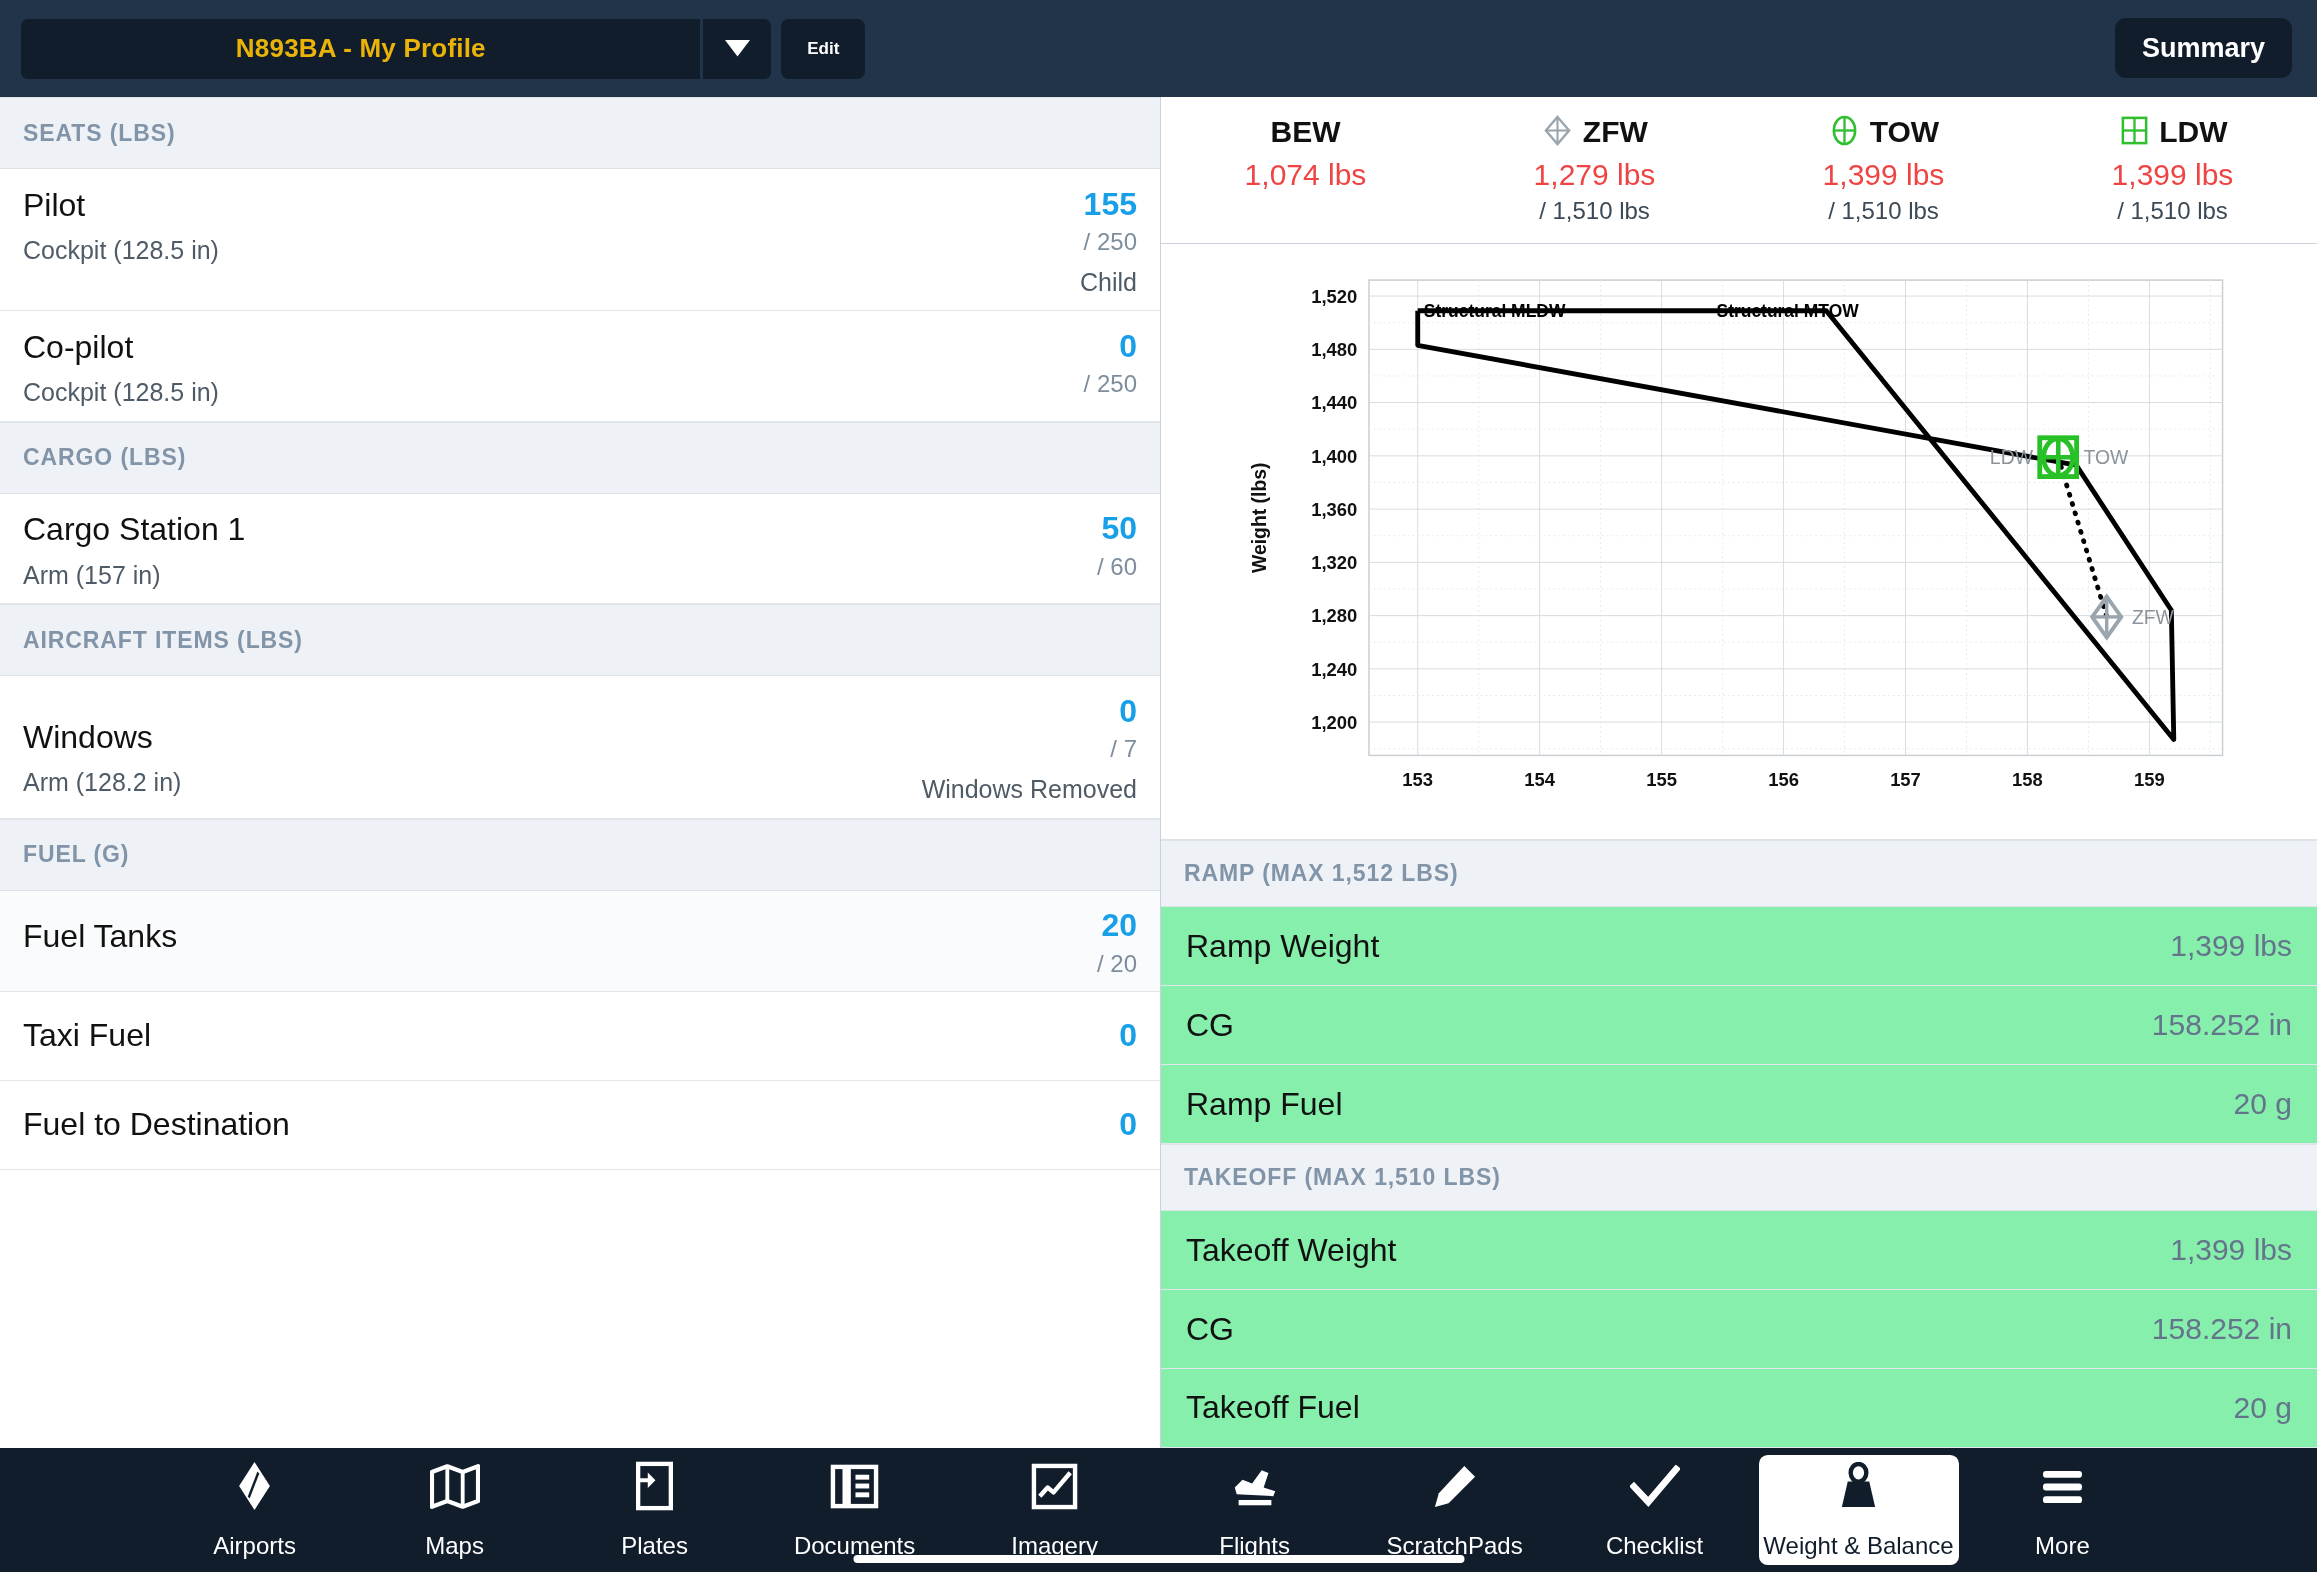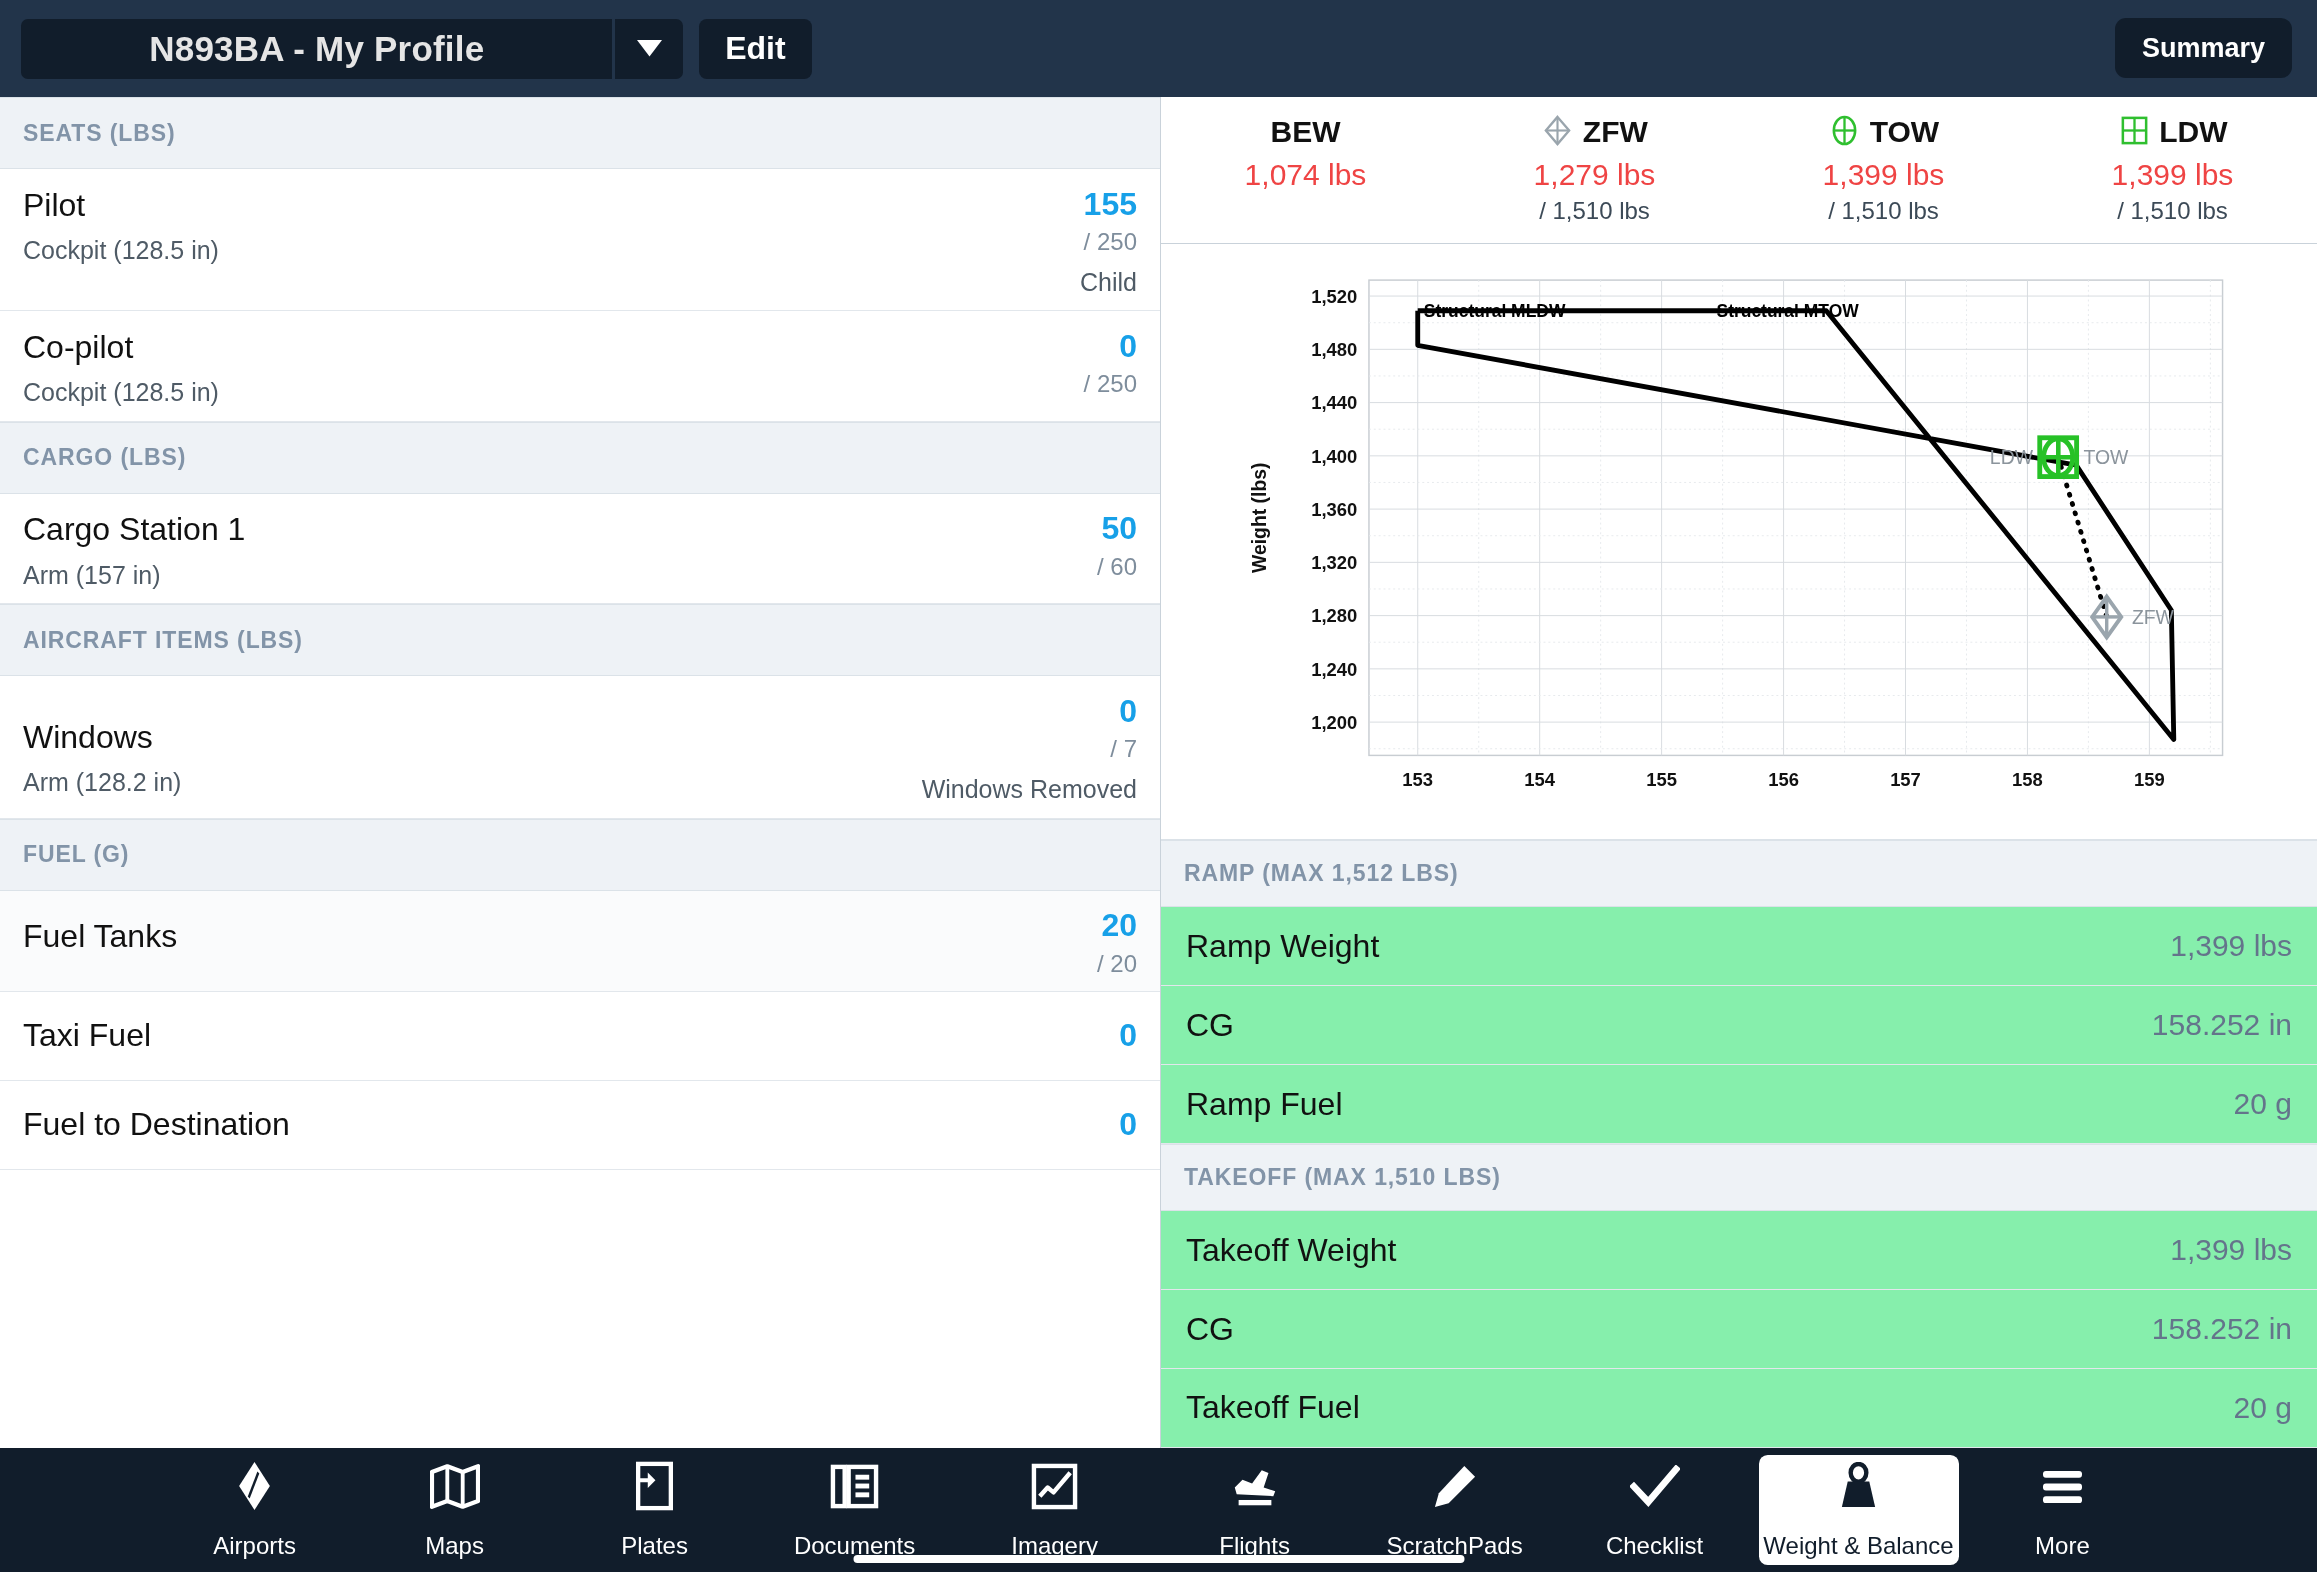--- a/index.html
+++ b/index.html
@@ -10,33 +10,33 @@
   }
   #app { position: relative; width: 2317px; height: 1572px; display: flex; flex-direction: column; }
 
   
   .header {
     height: 97px; background: #22344a; flex: 0 0 97px;
     display: flex; align-items: center; padding: 0 21.3px; position: relative;
   }
   .profile-group { display: flex; align-items: center; height: 60px; }
   .profile-select {
-    width: 591px; height: 60px; background: #111d2b; border-radius: 6.8px 0 0 6.8px;
+    width: 679px; height: 60px; background: #111d2b; border-radius: 6.8px 0 0 6.8px;
     display: flex; align-items: center; justify-content: center;
-    color: #e5e5e5; font-size: 35px; font-weight: bold; letter-spacing: 0.2px;
+    color: #eab308; font-size: 26px; font-weight: bold; letter-spacing: 0.2px;
   }
   .profile-caret {
     width: 68px; height: 60px; background: #111d2b; margin-left: 2.9px; border-radius: 0 6.8px 6.8px 0;
     display: flex; align-items: center; justify-content: center;
   }
   .profile-caret svg { display:block; }
   .edit-btn {
-    margin-left: 16px; height: 60px; padding: 0 26px; background: #111d2b; border-radius: 7.8px;
+    margin-left: 10px; height: 60px; padding: 0 26px; background: #111d2b; border-radius: 7.8px;
     display: flex; align-items: center; justify-content: center;
-    color: #fff; font-size: 32px; font-weight: bold;
+    color: #fff; font-size: 17px; font-weight: bold;
   }
   .summary-btn {
     position: absolute; right: 25px; top: 18.4px;
     height: 60px; padding: 0 27px; background: #111d2b; border-radius: 11px;
     display: flex; align-items: center; justify-content: center;
     color: #fff; font-size: 27px; font-weight: bold;
   }
 
   
   .body { flex: 1 1 auto; display: flex; min-height: 0; }

